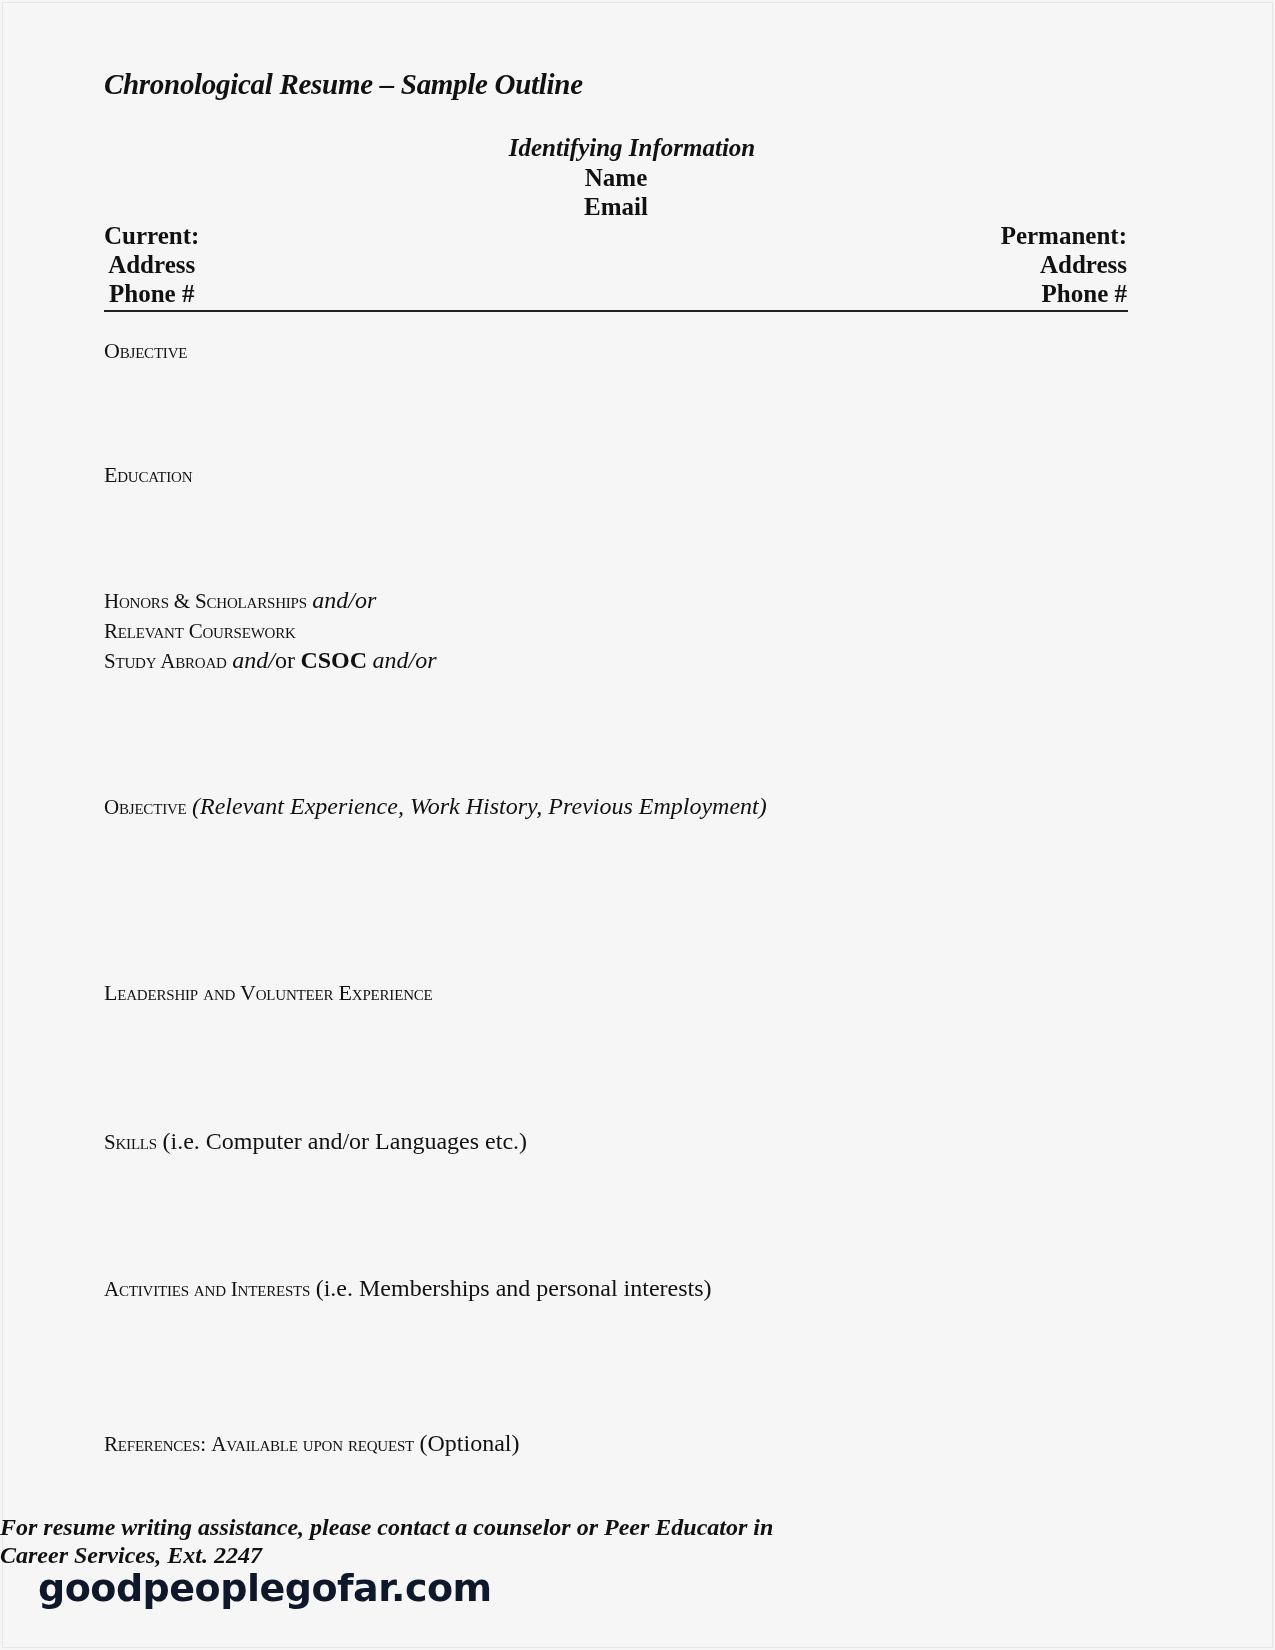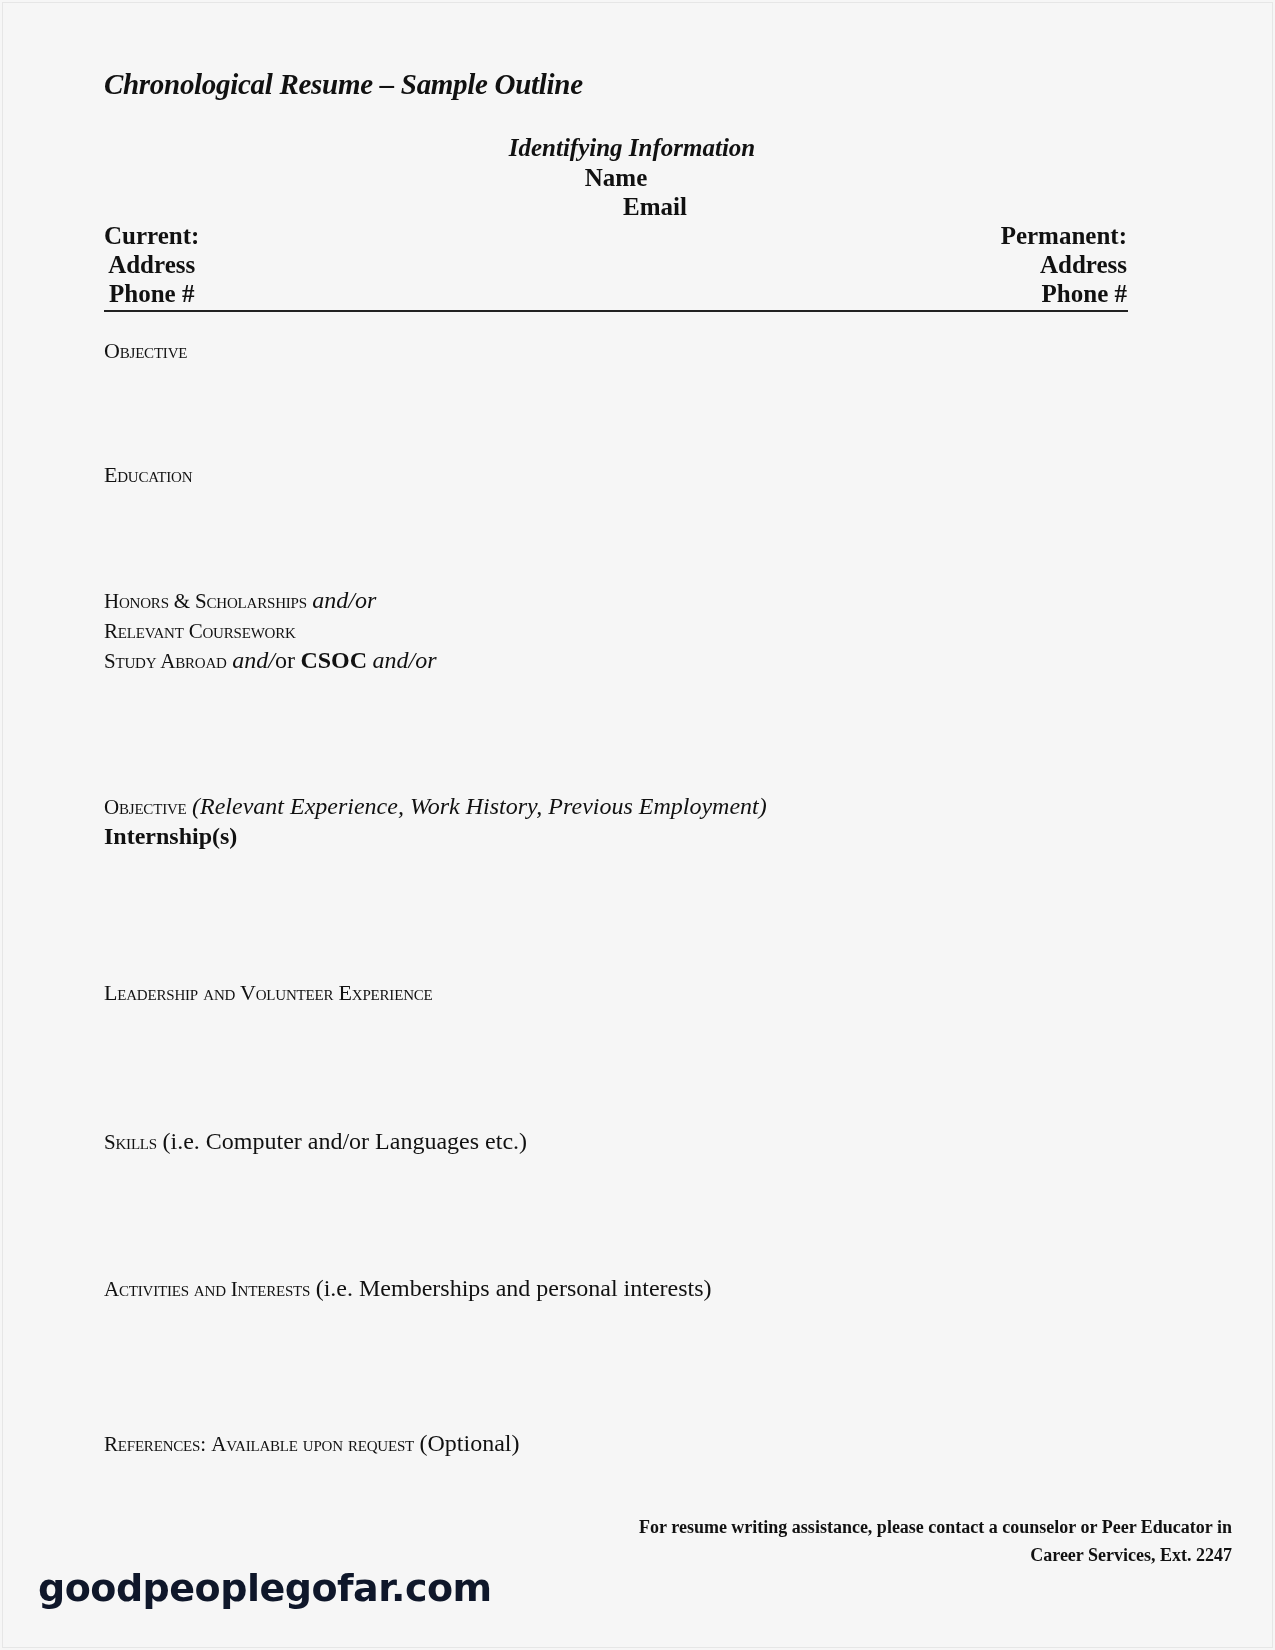--- a/index.html
+++ b/index.html
@@ -19,21 +19,21 @@
     .title {
       left: 104px; top: 68px;
       font-size: 29px; font-style: italic; font-weight: bold;
       letter-spacing: -0.3px;
     }
     .center-block {
       left: 0; width: 1232px; text-align: center;
     }
     .ident { top: 134px; font-size: 25px; font-style: italic; font-weight: bold; margin-left: 16px; }
     .name { top: 164px; font-size: 25px; font-weight: bold; }
-    .email { top: 193px; font-size: 25px; font-weight: bold; padding-left: 39px; }
+    .email { top: 193px; font-size: 25px; font-weight: bold; }
     .contact { font-size: 25px; font-weight: bold; line-height: 29px; }
     .contact-left { left: 104px; top: 221px; text-align: center; }
     .contact-right { right: 148px; top: 221px; text-align: right; }
     .rule {
       position: absolute; left: 104px; top: 310px; width: 1024px;
       height: 2px; background: #222;
     }
     .sc { font-weight: normal; font-size: 21px; font-variant: small-caps; letter-spacing: -0.2px; }
     .section { left: 104px; font-size: 22px; }
     .it { font-style: italic; font-weight: normal; font-variant: normal; font-size: 24px; }
@@ -41,22 +41,22 @@
     .bold-plain { font-weight: bold; font-variant: normal; font-size: 24px; }
     .s-objective { top: 338px; }
     .s-education { top: 462px; }
     .s-honors { top: 586px; line-height: 29px; }
     .s-experience { top: 792px; line-height: 29px; }
     .s-leadership { top: 980px; }
     .s-skills { top: 1128px; }
     .s-activities { top: 1275px; }
     .s-references { top: 1430px; }
     .footer {
-      left: 0; width: 1232px; text-align: right;
-      top: 1513px; font-size: 18px; font-weight: bold; line-height: 28px;
+      left: 0; width: 1232px; text-align: left;
+      top: 1513px; font-size: 24px; font-style: italic; font-weight: bold; line-height: 28px;
     }
     .watermark {
       left: 38px; top: 1566px;
       font-family: "DejaVu Sans", sans-serif;
       font-size: 38px; font-weight: bold; color: #0f172a;
       letter-spacing: -0.5px;
     }
   </style>
 </head>
 <body>
@@ -101,21 +101,20 @@
     <span class="bold-plain">CSOC</span>
     <span class="it">and/or</span>
   </div>
 </div>
 
 <div class="abs section s-experience">
   <div>
     <span class="sc">Objective</span>
     <span class="it">(Relevant Experience, Work History, Previous Employment)</span>
   </div>
-  <div class="bold-plain">Internship(s)</div>
 </div>
 
 <div class="abs section sc s-leadership">Leadership and Volunteer Experience</div>
 
 <div class="abs section s-skills">
   <span class="sc">Skills</span>
   <span class="norm">(i.e. Computer and/or Languages etc.)</span>
 </div>
 
 <div class="abs section s-activities">

